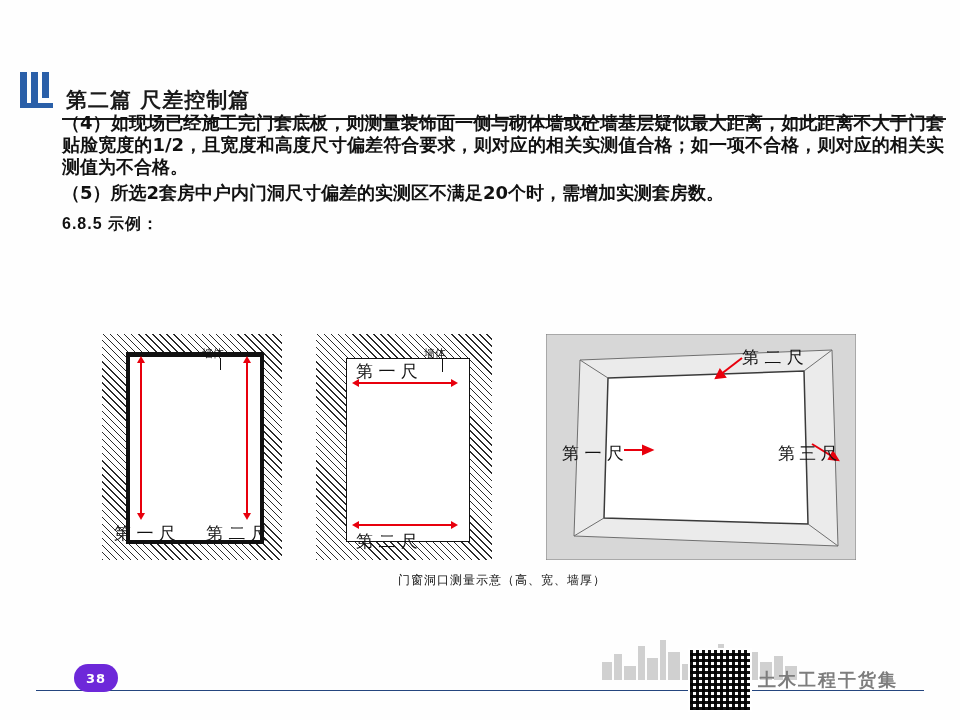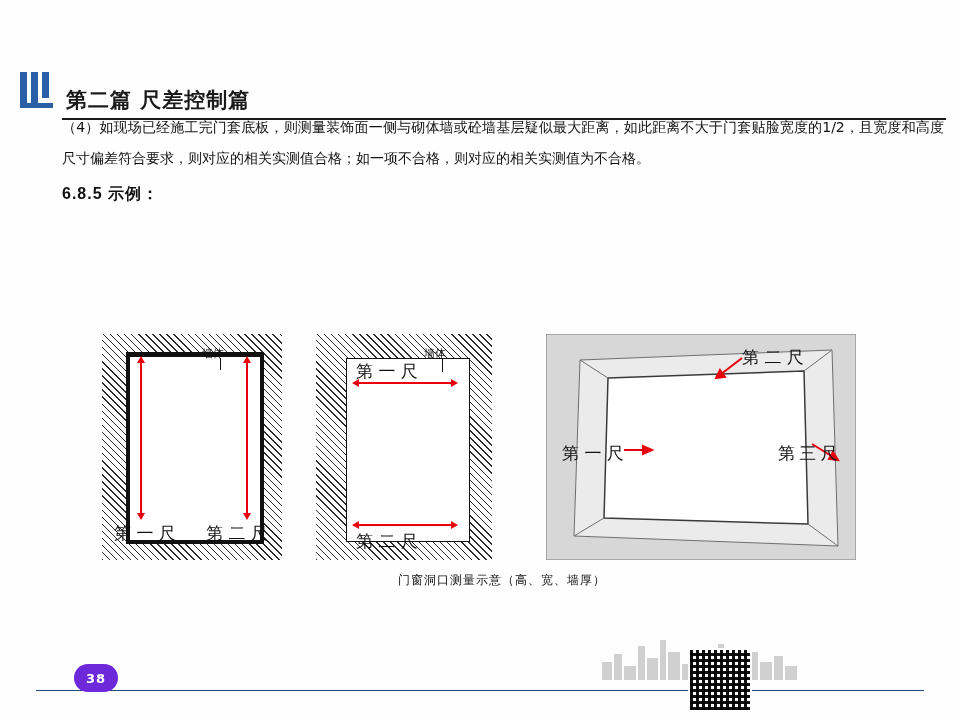--- a/index.html
+++ b/index.html
@@ -75,23 +75,23 @@
   
   .body-text {
     position: absolute;
     left: 62px;
     top: 112px;
     width: 882px;
     font-family: "DejaVu Sans", sans-serif;
     color: #111;
   }
   .para {
-    font-size: 14px;
-    line-height: 31px;
-    font-weight: normal;
+    font-size: 18px;
+    line-height: 22px;
+    font-weight: bold;
     text-align: justify;
     margin-bottom: 2px;
   }
   .para.indent-hang {
     text-indent: 0;
   }
   .para-5 {
     margin-top: 4px;
   }
   .section-label {
@@ -333,20 +333,21 @@
         <i class="b2"></i>
         <i class="b3"></i>
         <i class="b4"></i>
     </div>
     <div class="header-title">第二篇  尺差控制篇</div>
     <div class="header-rule"></div>
   </div>
 
   <div class="body-text">
     <div class="para indent-hang">（4）如现场已经施工完门套底板，则测量装饰面一侧与砌体墙或砼墙基层疑似最大距离，如此距离不大于门套贴脸宽度的1/2，且宽度和高度尺寸偏差符合要求，则对应的相关实测值合格；如一项不合格，则对应的相关实测值为不合格。</div>
+    <div class="para para-5">（5）所选2套房中户内门洞尺寸偏差的实测区不满足20个时，需增加实测套房数。</div>
     <div class="section-label">6.8.5 示例：</div>
   </div>
 
   <div class="figures">
 
     <div class="fig fig1">
       <div class="outer hatch"></div>
       <div class="inner"></div>
       <div class="caption-small label-wall">墙体</div>
       <div class="leader"></div>
@@ -423,14 +424,15 @@
       <rect x="126" y="24" width="10" height="24"></rect>
       <rect x="138" y="34" width="11" height="14"></rect>
       <rect x="151" y="20" width="7" height="28"></rect>
       <rect x="160" y="30" width="12" height="18"></rect>
       <rect x="174" y="24" width="9" height="24"></rect>
       <rect x="185" y="34" width="12" height="14"></rect>
     </g>
   </svg>
 
   <div class="qr"></div>
+  <div class="brand">土木工程干货集</div>
 
 </div>
 
 </body></html>

